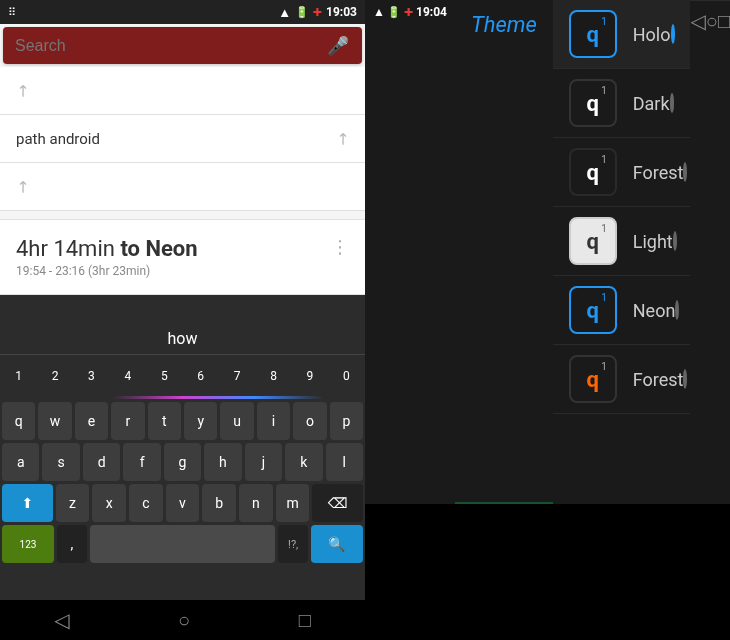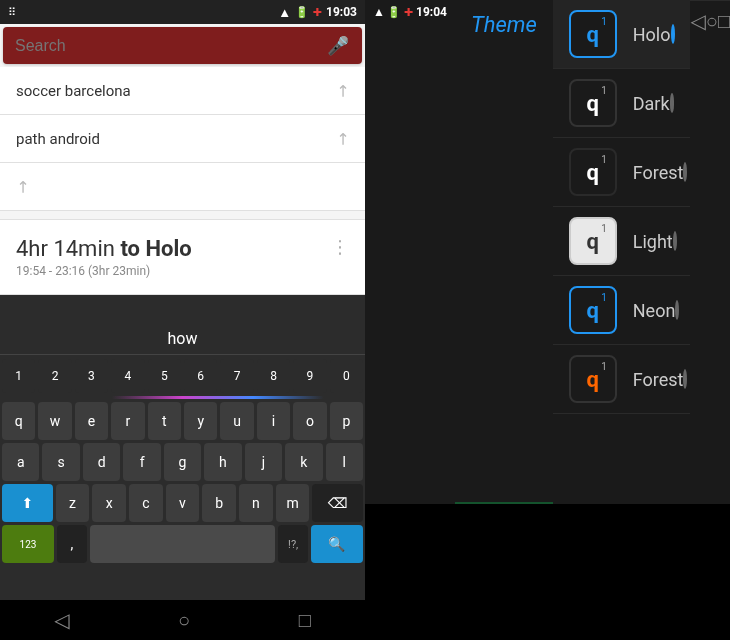--- a/index.html
+++ b/index.html
@@ -362,36 +362,35 @@
     </div>
   </div>
 
   <div class="search-bar">
     <input type="text" placeholder="Search" style="">
     <span class="mic-icon">🎤</span>
   </div>
 
   <div class="search-results">
     <div class="search-result-item">
-      <span class="result-text">soccer barcelona</span>
       <span class="arrow-icon">↗</span>
     </div>
     <div class="search-result-item">
       <span class="result-text">path android</span>
       <span class="arrow-icon">↗</span>
     </div>
     <div class="search-result-item">
       <span class="arrow-icon">↗</span>
     </div>
   </div>
 
   <div class="travel-card">
     <div class="travel-info">
       <div class="travel-title">
-        <span style="font-weight:normal;">4hr 14min</span><span> to Holo</span>
+        <span style="font-weight:normal;">4hr 14min</span><span> to Neon</span>
       </div>
       <div class="travel-subtitle">19:54 - 23:16 (3hr 23min)</div>
     </div>
     <span class="more-icon">⋮</span>
   </div>
 
   <div class="keyboard-area">
     <div class="keyboard-word-bar">how</div>
 
     <div class="keyboard-rows">

